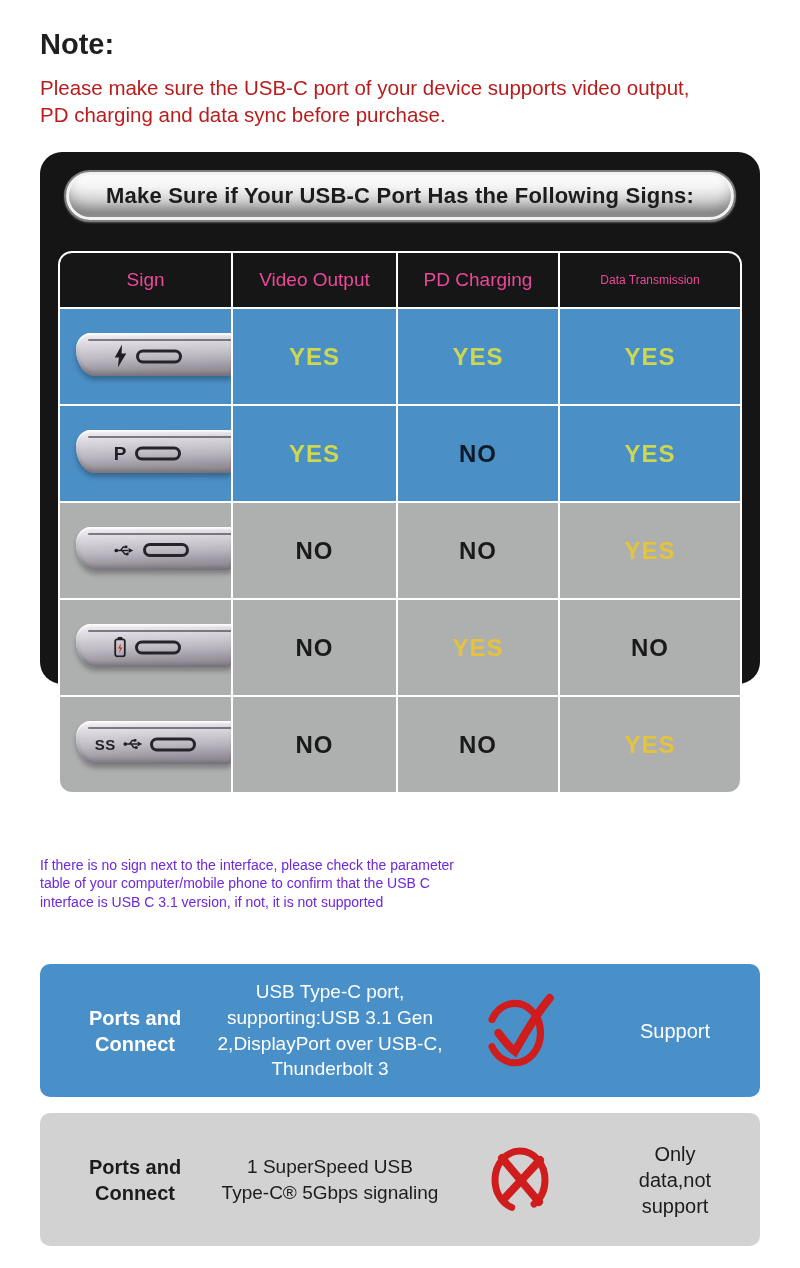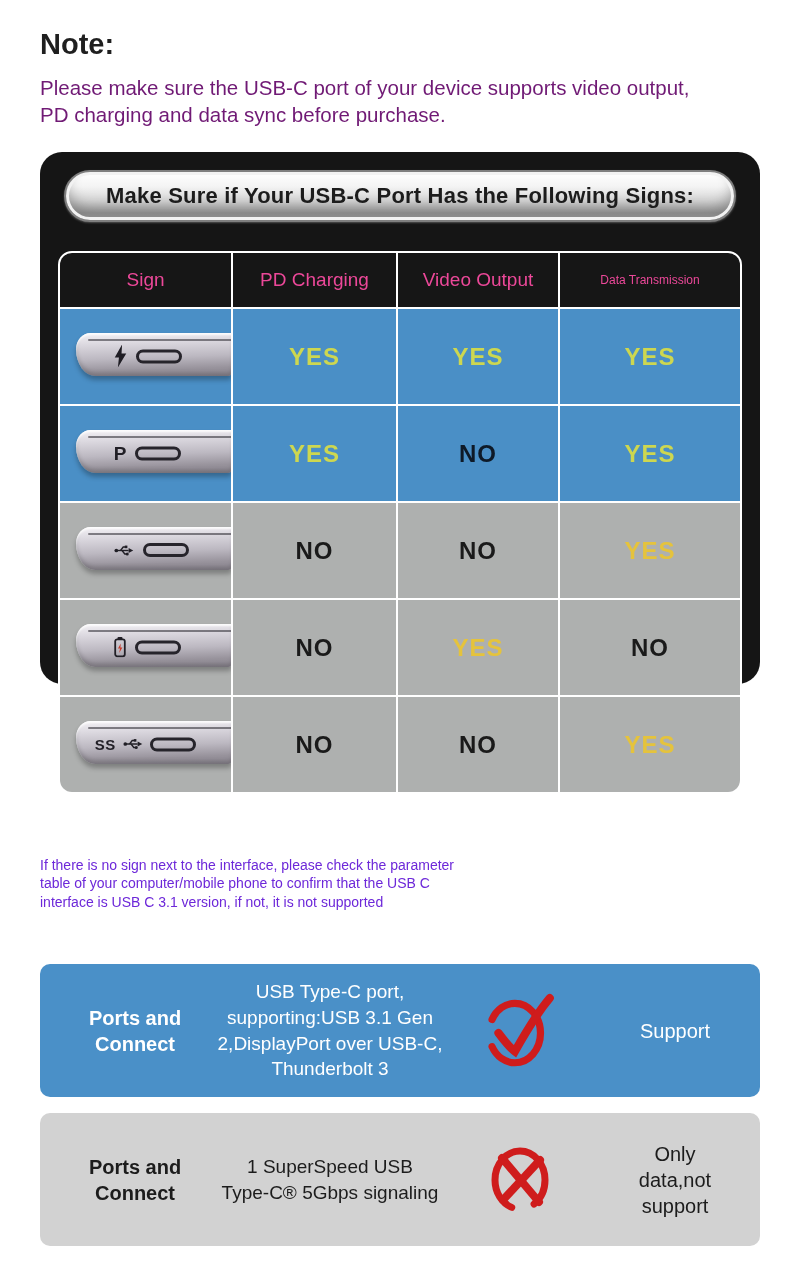--- a/index.html
+++ b/index.html
@@ -5,21 +5,21 @@
   * { margin:0; padding:0; box-sizing:border-box; }
   html,body { background:#ffffff; }
   .page {
     position:relative; width:800px; height:1268px; overflow:hidden;
     background:#fff; font-family:"Liberation Sans", sans-serif; color:#2b2b2b;
   }
   .preline { white-space:pre-line; }
 
   
   .note-title { position:absolute; left:40px; top:28px; font-size:29px; font-weight:700; color:#1f1f1f; }
-  .note-body  { position:absolute; left:40px; top:74px; width:730px; font-size:20.5px; line-height:1.32; color:#701a75; }
+  .note-body  { position:absolute; left:40px; top:74px; width:730px; font-size:20.5px; line-height:1.32; color:#b91c1c; }
 
   
   .panel {
     position:absolute; left:40px; top:152px; width:720px; height:532px;
     background:var(--panel-black,#151515); border-radius:22px; padding:18px 18px 0;
   }
   .banner {
     height:52px; margin:0 6px; border-radius:27px;
     background:linear-gradient(180deg,#ffffff 0%,#f4f4f4 30%,#d8d8d8 58%,#b3b3b3 85%,#cecece 100%);
     border:2px solid #7f7f7f;
@@ -90,22 +90,22 @@
 PD charging and data sync before purchase.</div>
 
   <div class="panel">
     <div class="banner">
       <span class="banner-text">Make Sure if Your USB-C Port Has the Following Signs:</span>
     </div>
 
     <div class="sign-table">
 
       <div class="hcell">Sign</div>
+      <div class="hcell">Video Output</div>
       <div class="hcell">PD Charging</div>
-      <div class="hcell">Video Output</div>
       <div class="hcell small">Data Transmission</div>
 
       <div class="cell r-blue">
         <div class="sign-wrap">
           <div class="laptop">
               <span class="laptop-seam"></span>
             <div class="sign-row">
               <span class="glyph">
                 <svg width="13" height="23" viewBox="0 0 12 22">
                     <path d="M7.5 0 L0.5 12.5 H4.5 L3.5 22 L11.5 8.5 H7 Z" fill="#1f1d24"></path>

